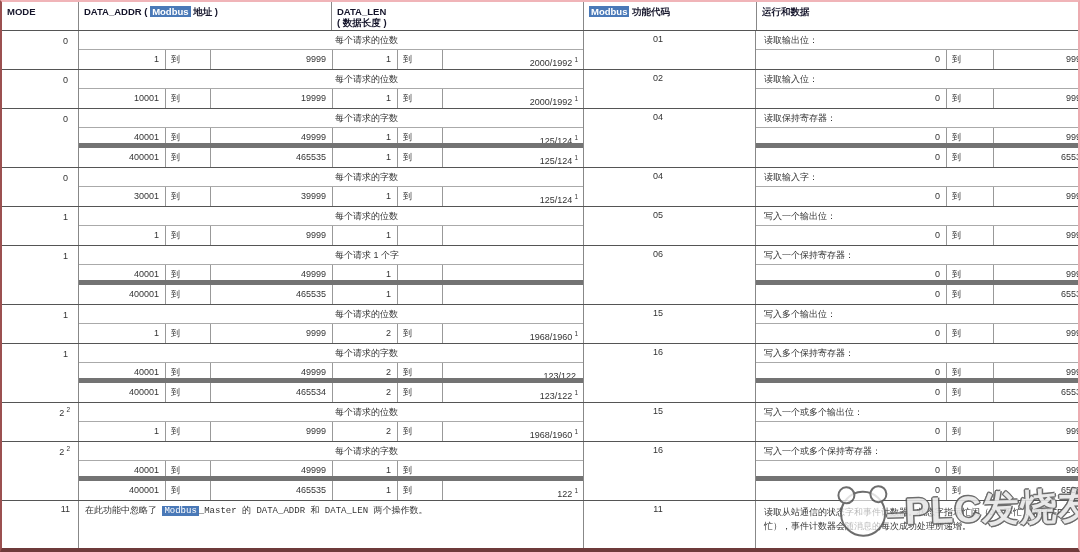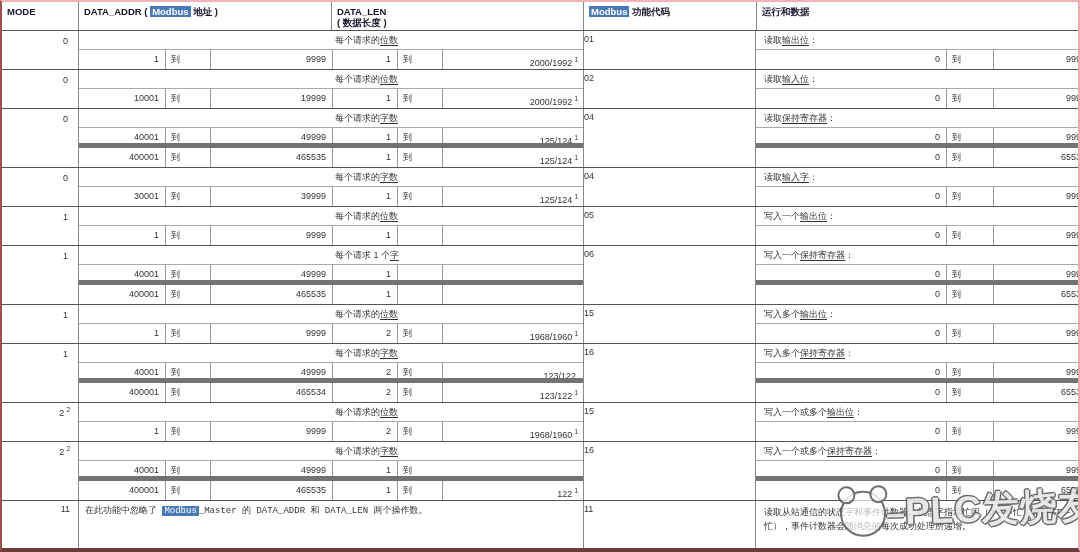--- a/index.html
+++ b/index.html
@@ -13,35 +13,35 @@
   }
   .row { display:flex; width:1102px; flex:0 0 auto; }
   .hdr { height:29px; border-bottom:1px solid #555; font-weight:bold; color:#14142a; font-size:9.5px; }
   .hdr > div { padding:4px 5px; }
   .hcell { border-right:1px solid #888; }
   .w-mode{width:77px}.w-addrh{width:253px}.w-lenh{width:252px}.w-funch{width:173px}.w-oph{flex:1}
   .hl { background:#4a79b8; color:#fff; padding:0 2px;margin-top:17px; }
   .group { border-bottom:1px solid #555; overflow:hidden; }
   .mode-cell { width:77px; border-right:1px solid #888; text-align:right; padding:3px 8px 0 0; font-size:9px; color:#333; }
   .left-data { width:505px; display:flex; flex-direction:column; }
-  .code-cell { width:173px; border-left:0; border-right:1px solid #888; border-left:1px solid #888; margin-left:-1px; text-align:left; padding:3px 23px 0 0; font-size:9px; color:#333; }
+  .code-cell { width:173px; border-left:0; border-right:1px solid #888; border-left:1px solid #888; margin-left:-1px; text-align:center; padding:3px 23px 0 0; font-size:9px; color:#333; }
   .right-data { width:347px; display:flex; flex-direction:column; font-size:9px; }
   .label-row { height:19px; border-bottom:1px solid #aaa; font-size:9px; color:#333; line-height:18px; white-space:nowrap; }
   .left-data .label-row { padding-left:256px; }
   .right-data .label-row { padding-left:8px; }
   .num-row { height:20px; display:flex; border-bottom:5px solid #737373; font-size:9px; color:#333; }
   .num-row:last-child { border-bottom:none; }
   .nc { line-height:19px; white-space:nowrap; overflow:hidden; }
   .val { text-align:right; padding:0 6px 0 2px; }
   .to  { text-align:left; padding:0 0 0 5px; }
   .bl { border-left:1px solid #999; }
   .w-a1{width:86px}.w-to{width:45px}.w-a3{width:122px}.w-l1{width:65px}.w-l3{width:142px}
   .w-r1{width:190px}.w-r2{width:47px}.w-r3{width:100px; border-right:1px solid #999;}
   sup { font-size:6.5px; vertical-align:super; margin-left:2px; }
-  .term { text-decoration:underline; text-underline-offset:2px; }
+  .term { text-underline-offset:2px; }
   .footer { flex:1 0 auto; font-size:9px; color:#333; }
   .note-cell { width:505px; padding:4px 6px; line-height:13px;font-family:Liberation Mono, monospace; }
   .desc-cell { width:347px; padding:4px 8px 0 8px; line-height:14px; }
   .watermark {
     position:absolute; left:838px; top:468px; width:260px; height:80px;
     display:flex; align-items:center; pointer-events:none; transform:rotate(-2deg); opacity:.88;
   }
   .wm-logo {
     position:relative; width:46px; height:46px; border:2px solid #5a5a5a; border-radius:50%;
     background:rgba(255,255,255,.75); flex:0 0 auto;

